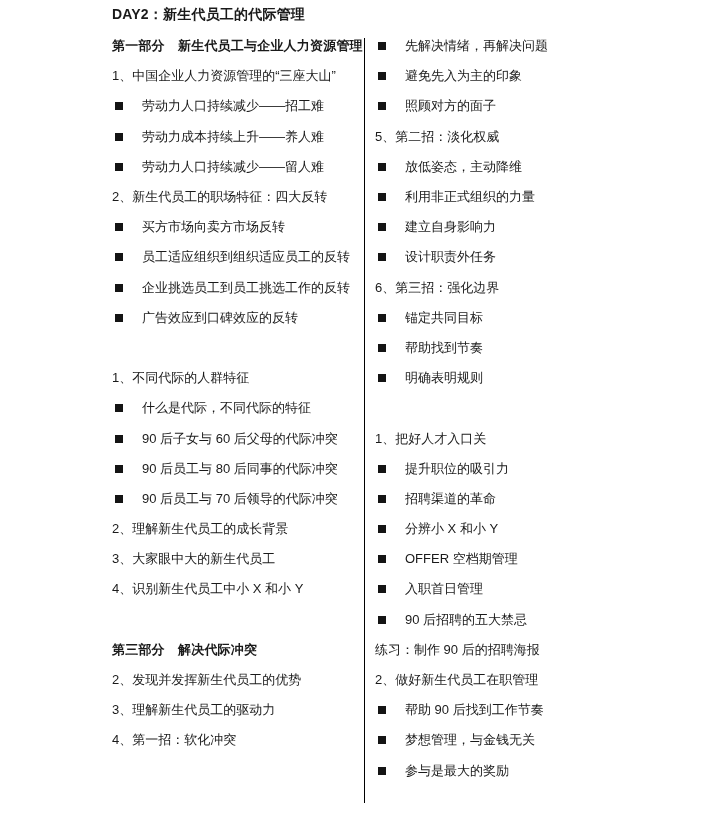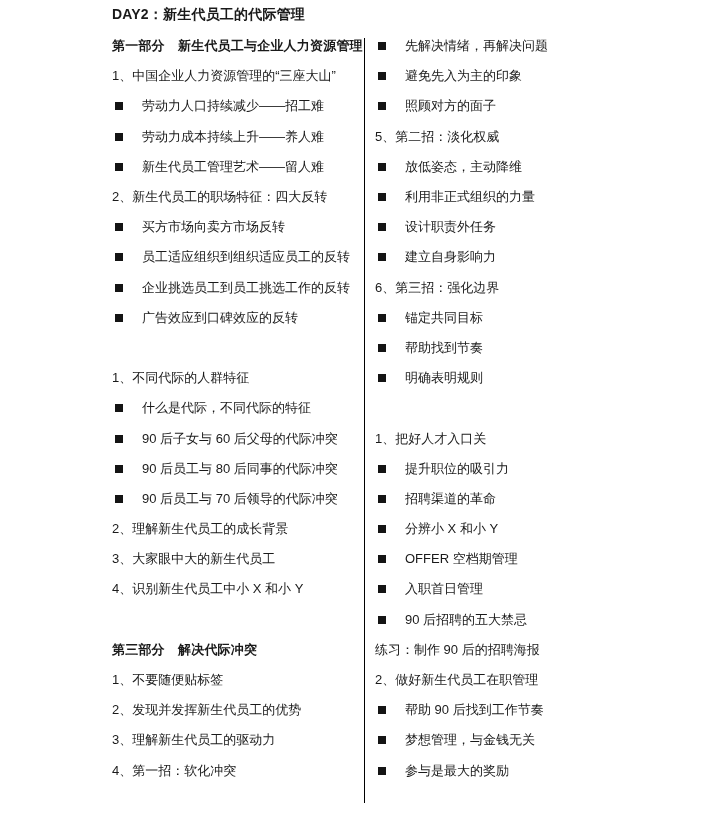--- a/index.html
+++ b/index.html
@@ -66,21 +66,21 @@
       <div class="line bullet">
         <span class="sq"></span>
         <span class="txt">劳动力人口持续减少——招工难</span>
       </div>
       <div class="line bullet">
         <span class="sq"></span>
         <span class="txt">劳动力成本持续上升——养人难</span>
       </div>
       <div class="line bullet">
         <span class="sq"></span>
-        <span class="txt">新生代员工管理艺术——留人难</span>
+        <span class="txt">劳动力人口持续减少——留人难</span>
       </div>
       <div class="line item">
         <span class="txt">2、新生代员工的职场特征：四大反转</span>
       </div>
       <div class="line bullet">
         <span class="sq"></span>
         <span class="txt">买方市场向卖方市场反转</span>
       </div>
       <div class="line bullet">
         <span class="sq"></span>
@@ -121,23 +121,20 @@
         <span class="txt">3、大家眼中大的新生代员工</span>
       </div>
       <div class="line item">
         <span class="txt">4、识别新生代员工中小 X 和小 Y</span>
       </div>
       <div class="line spacer"></div>
       <div class="line heading">
         <span class="txt">第三部分　解决代际冲突</span>
       </div>
       <div class="line item">
-        <span class="txt">1、不要随便贴标签</span>
-      </div>
-      <div class="line item">
         <span class="txt">2、发现并发挥新生代员工的优势</span>
       </div>
       <div class="line item">
         <span class="txt">3、理解新生代员工的驱动力</span>
       </div>
       <div class="line item">
         <span class="txt">4、第一招：软化冲突</span>
       </div>
     </div>
 
@@ -162,25 +159,25 @@
       <div class="line bullet">
         <span class="sq"></span>
         <span class="txt">放低姿态，主动降维</span>
       </div>
       <div class="line bullet">
         <span class="sq"></span>
         <span class="txt">利用非正式组织的力量</span>
       </div>
       <div class="line bullet">
         <span class="sq"></span>
+        <span class="txt">建立自身影响力</span>
+      </div>
+      <div class="line bullet">
+        <span class="sq"></span>
         <span class="txt">设计职责外任务</span>
-      </div>
-      <div class="line bullet">
-        <span class="sq"></span>
-        <span class="txt">建立自身影响力</span>
       </div>
       <div class="line item">
         <span class="txt">6、第三招：强化边界</span>
       </div>
       <div class="line bullet">
         <span class="sq"></span>
         <span class="txt">锚定共同目标</span>
       </div>
       <div class="line bullet">
         <span class="sq"></span>

